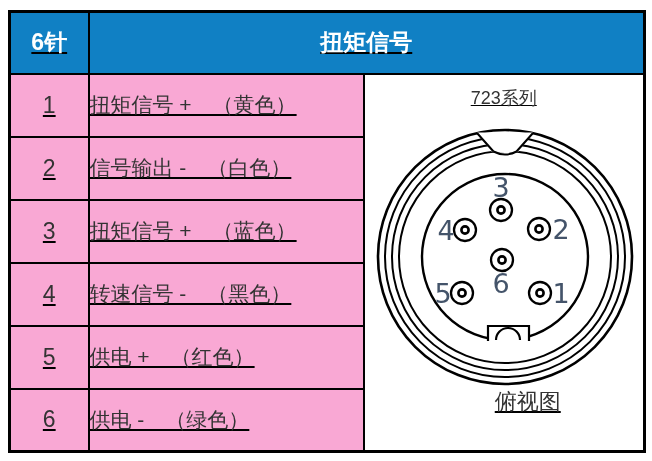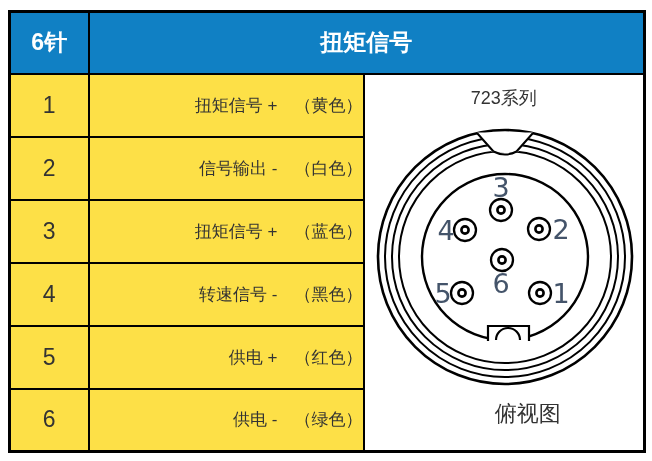--- a/index.html
+++ b/index.html
@@ -9,53 +9,54 @@
     background:var(--page-bg,#ffffff);
     font-family:"Liberation Sans","DejaVu Sans",sans-serif;
     overflow:hidden;
   }
   table.pinout{
     position:absolute;left:8px;top:10px;
     width:635px;
     table-layout:fixed;
     border-collapse:collapse;
     border:3px solid var(--border,#000);
-    background:#fde047;
+    background:#f9a8d4;
+    text-decoration:underline;
   }
   table.pinout th, table.pinout td{
     border:2px solid var(--border,#000);
     padding:0;
   }
   tr.hdr{height:62px;}
   tr.body-row{height:63px;}
   th.hdr-cell{
     background:var(--header-bg,#1080C4);
     color:var(--header-text,#fff);
     font-size:23px;font-weight:bold;
     text-align:center;vertical-align:middle;
   }
   td.num{
     text-align:center;vertical-align:middle;
     font-size:23px;color:var(--body-text,#333);
   }
   td.sig{
-    text-align:right;vertical-align:middle;
+    text-align:left;vertical-align:middle;
     padding-left:16px;
-    font-size:17px;color:var(--body-text,#333);
+    font-size:21px;color:var(--body-text,#333);
   }
   td.diagram-cell{
     vertical-align:top;text-align:center;
     background:#fff;
   }
   .series-label{
     margin-top:9px;line-height:28px;
     font-size:18px;color:var(--body-text,#333);
   }
   .view-label{
-    margin-top:13px;line-height:28px;
+    margin-top:1px;line-height:28px;
     font-size:22px;color:var(--body-text,#333);padding-left:48px;
   }
   svg.connector{display:block;margin:7px auto 0;}
   svg.connector .ink{stroke:var(--diagram-stroke,#000);fill:none;}
   svg.connector .mask{fill:#fff;stroke:none;}
   svg.connector text{
     font-family:"DejaVu Sans","Liberation Sans",sans-serif;
     font-size:27px;
     fill:var(--pin-label,#44546A);
     text-anchor:middle;

